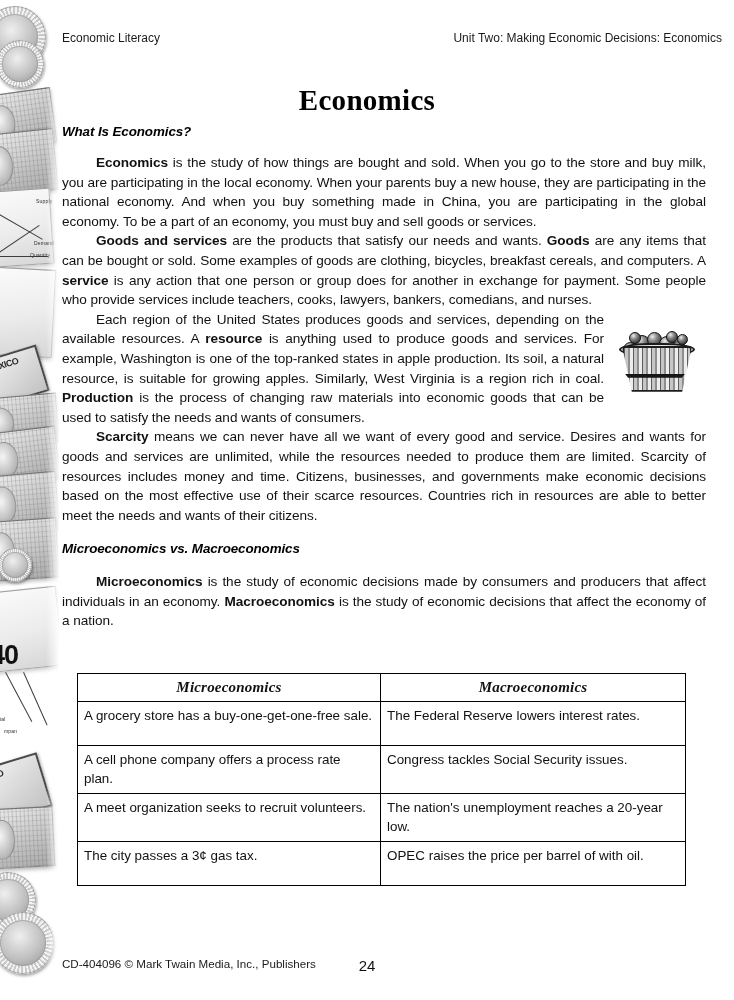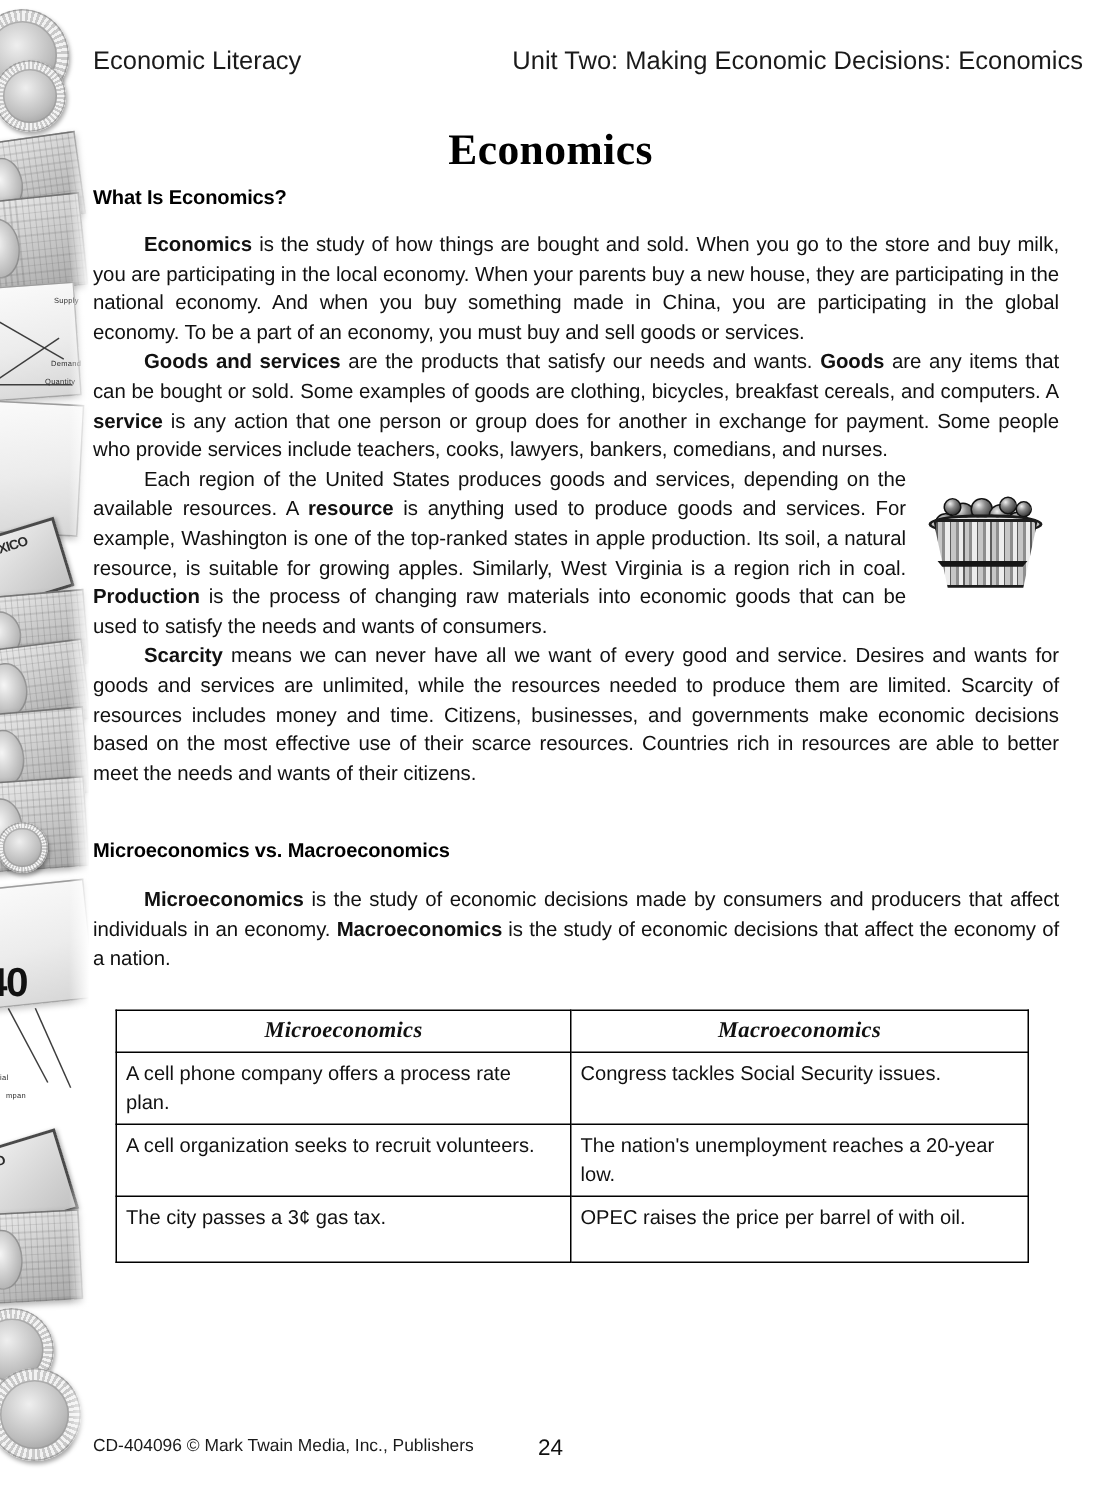--- a/index.html
+++ b/index.html
@@ -117,21 +117,21 @@
   
   #page {
     position: absolute;
     inset: 0;
     z-index: 2;
   }
 
   .running-head {
     position: absolute;
     top: 31px;
-    font-size: 17px;
+    font-size: 12px;
     color: #1a1a1a;
     white-space: nowrap;
   }
   .running-head.left  { left: 62px; }
   .running-head.right { right: 12px; }
 
   #doc-title {
     position: absolute;
     top: 84px;
     left: 0; right: 0;
@@ -149,20 +149,21 @@
     top: 124px;
     width: 644px;
   }
 
   h2.section-head {
     margin: 0 0 14px 0;
     font-size: 13.4px;
     font-weight: 700;
     color: #000;
     letter-spacing: -.1px;
+    font-style: italic;
   }
   h2.section-head.second { margin: 0 0 16px 0; }
 
   p.body {
     margin: 0;
     font-size: 13.6px;
     line-height: 19.6px;
     color: #111;
     text-align: justify;
     text-indent: 34px;
@@ -351,43 +352,47 @@
           <i style="left:56px; top:4px;  width:9px;  height:9px;"></i>
         </span>
         <span class="basket-rim"></span>
         <span class="basket"></span>
         <span class="basket-band"></span>
       </span>
     Each region of the United States produces goods and services, depending on the available resources. A <b>resource</b> is anything used to produce goods and services. For example, Washington is one of the top-ranked states in apple production. Its soil, a natural resource, is suitable for growing apples. Similarly, West Virginia is a region rich in coal. <b>Production</b> is the process of changing raw materials into economic goods that can be used to satisfy the needs and wants of consumers.</p>
 
     <p class="body"><b>Scarcity</b> means we can never have all we want of every good and service. Desires and wants for goods and services are unlimited, while the resources needed to produce them are limited. Scarcity of resources includes money and time. Citizens, businesses, and governments make economic decisions based on the most effective use of their scarce resources. Countries rich in resources are able to better meet the needs and wants of their citizens.</p>
 
-    <h2 class="section-head second" style="margin-top:34px;">Microeconomics vs. Macroeconomics</h2>
+    <h2 class="section-head second" style="margin-top:16px;">Microeconomics vs. Macroeconomics</h2>
 
     <p class="body"><b>Microeconomics</b> is the study of economic decisions made by consumers and producers that affect individuals in an economy. <b>Macroeconomics</b> is the study of economic decisions that affect the economy of a nation.</p>
   </div>
 
   <table id="compare-table">
     <colgroup>
         <col class="c1">
         <col class="c2">
       </colgroup>
     <thead>
       <tr>
         <th>Microeconomics</th>
         <th>Macroeconomics</th>
       </tr>
     </thead>
     <tbody>
         <tr>
+          <td>A grocery store has a buy-one-get-one-free sale.</td>
+          <td>The Federal Reserve lowers interest rates.</td>
+        </tr>
+        <tr>
           <td>A cell phone company offers a process rate plan.</td>
           <td>Congress tackles Social Security issues.</td>
         </tr>
         <tr>
-          <td>A cell organization seeks to recruit volunteers.</td>
+          <td>A meet organization seeks to recruit volunteers.</td>
           <td>The nation's unemployment reaches a 20-year low.</td>
         </tr>
         <tr>
           <td>The city passes a 3¢ gas tax.</td>
           <td>OPEC raises the price per barrel of with oil.</td>
         </tr>
       </tbody>
   </table>
 
   <div class="footer-text">CD-404096 © Mark Twain Media, Inc., Publishers</div>

